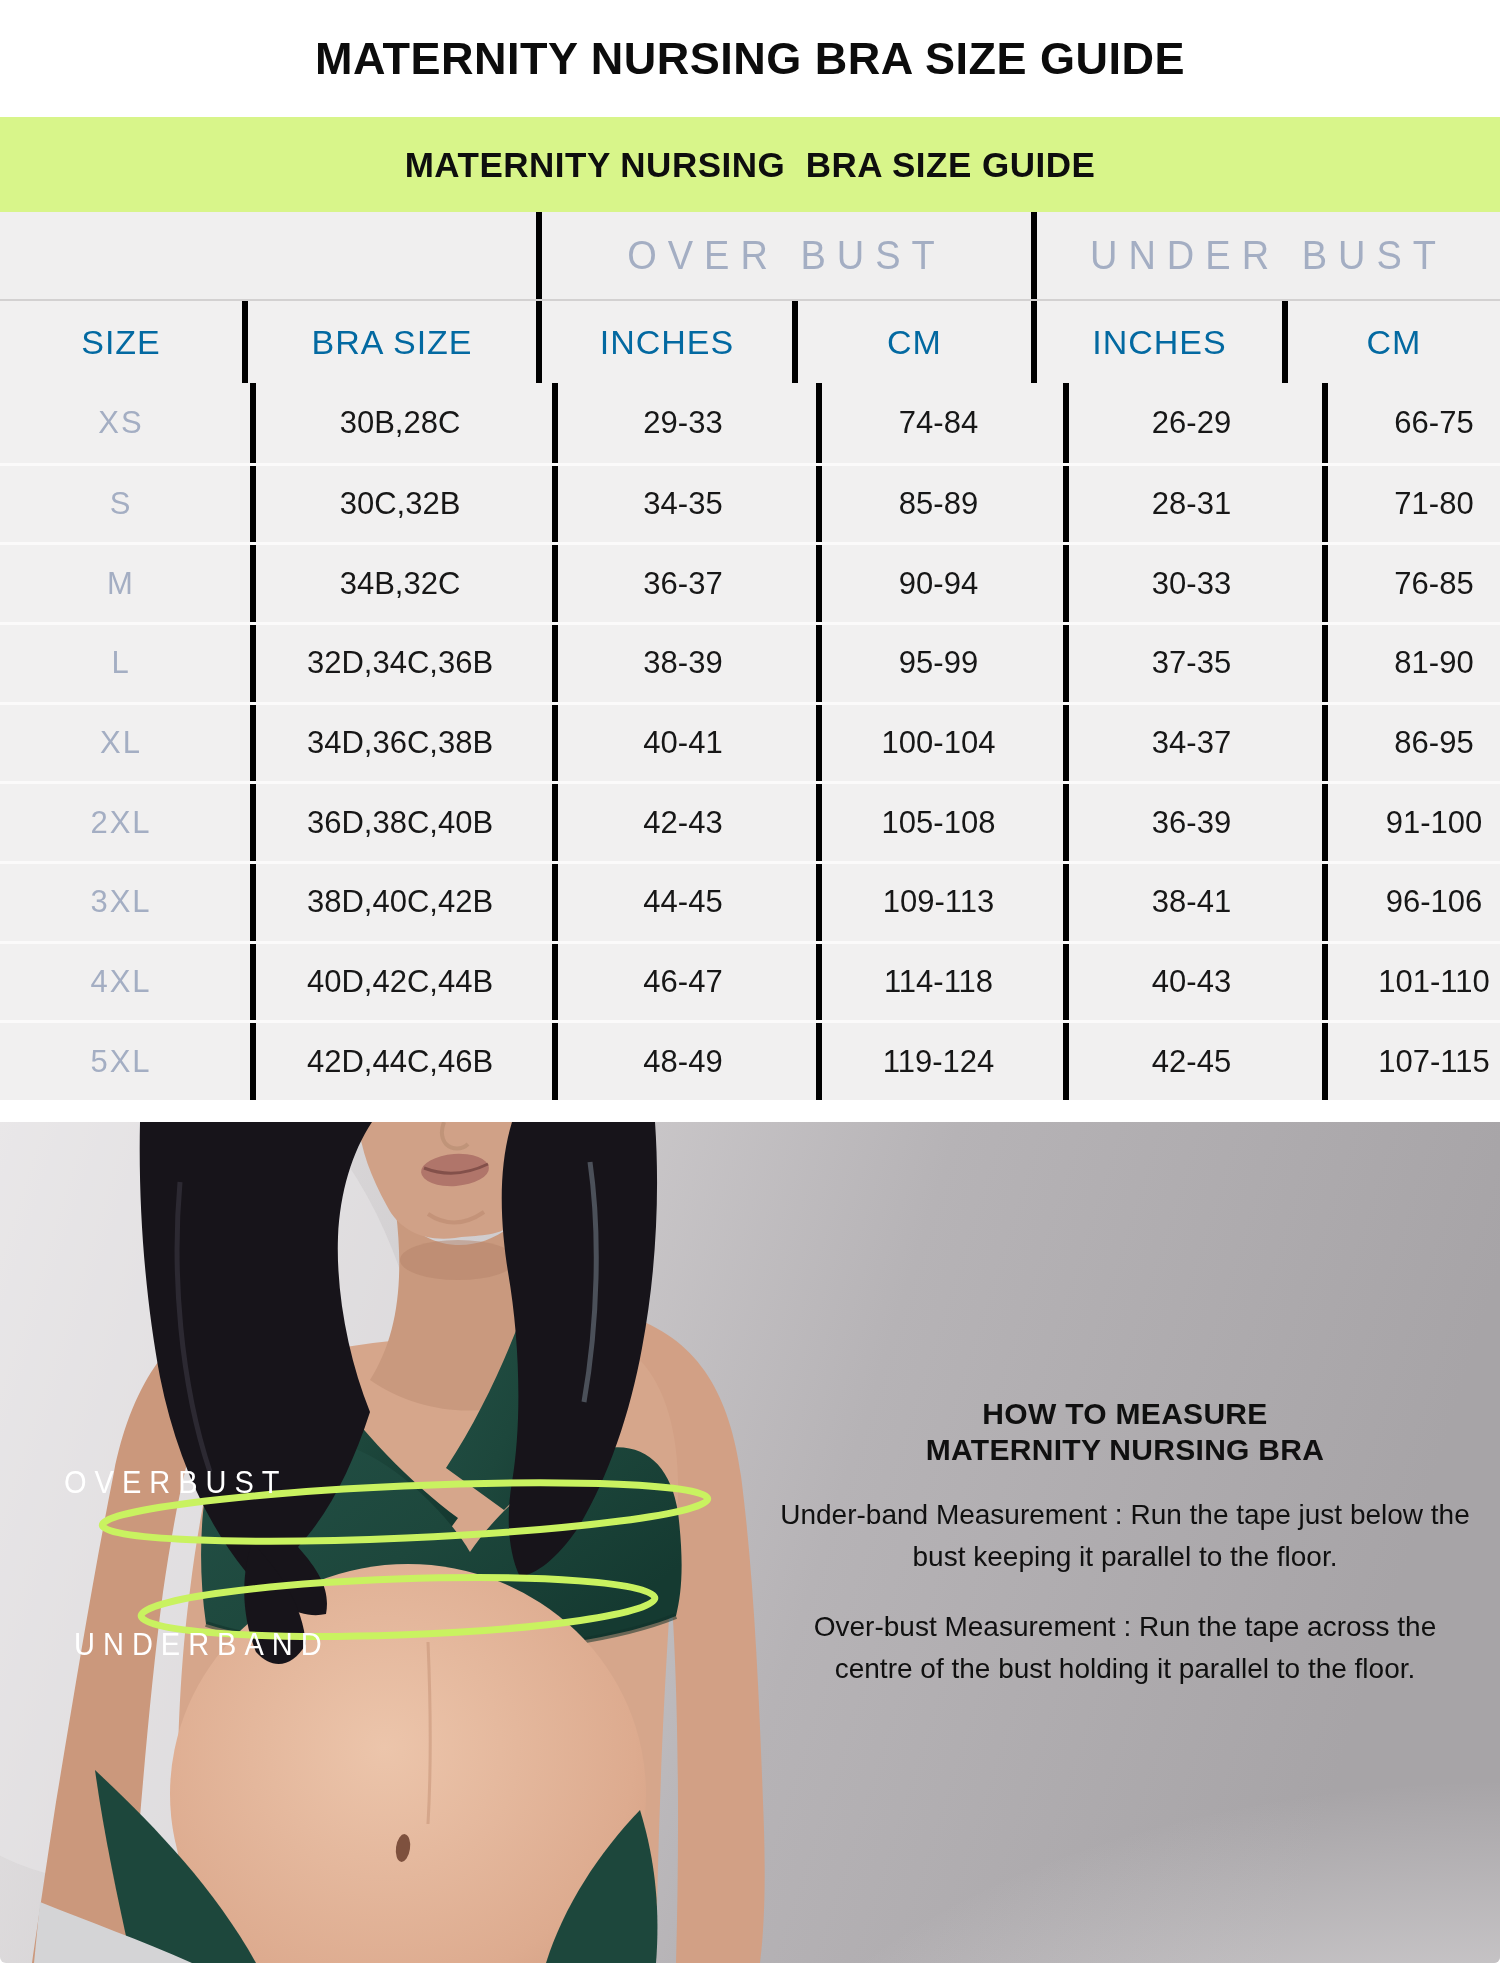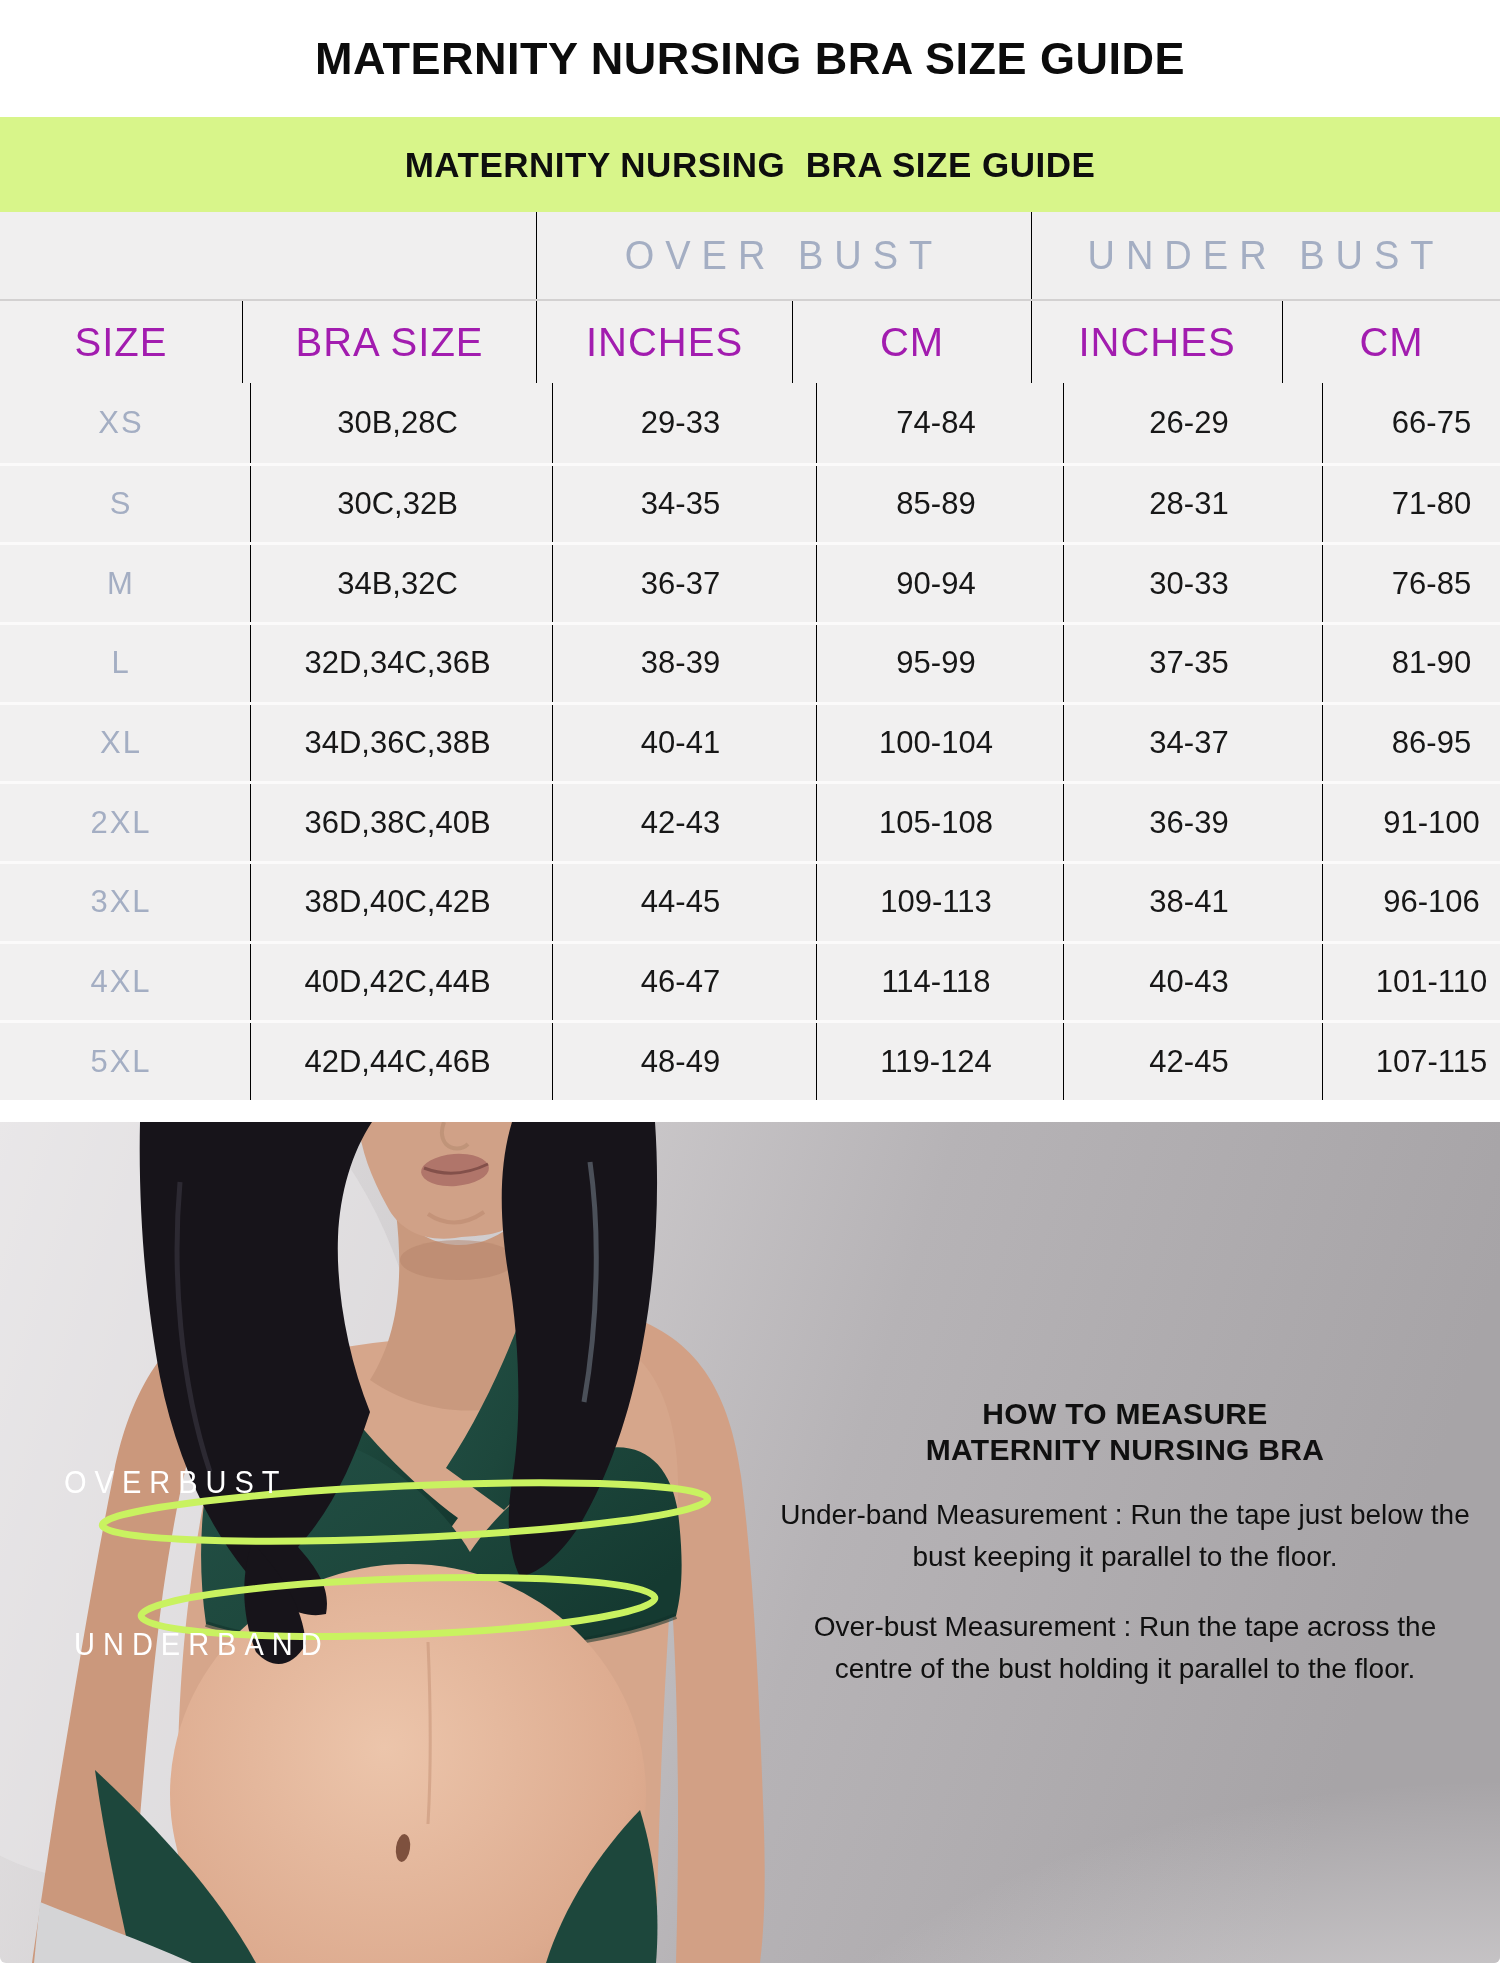--- a/index.html
+++ b/index.html
@@ -14,26 +14,26 @@
   
   .banner{position:absolute;left:0;top:117px;width:1500px;height:95px;
     display:flex;align-items:center;justify-content:center;}
   .banner .banner-text{font-size:35px;font-weight:800;color:#0e0e0e;white-space:pre;letter-spacing:0.5px;}
   
   .tbl-grid{position:absolute;left:0;width:1500px;display:grid;
     grid-template-columns:242px 294px 256px 239px 251px 218px;}
   .group-row{top:212px;height:87px;background:#f0efef;border-bottom:2px solid #d3d1d1;}
   .header-row{top:301px;height:82px;background:#f1f0f0;border-bottom:2px solid #d8d6d6;}
   .cell{display:flex;align-items:center;justify-content:center;box-sizing:border-box;}
-  .vline{border-left:1px solid #000000;justify-content:center;}
+  .vline{border-left:6px solid #000000;justify-content:center;}
   .span2a{grid-column:1 / 3;}
   .span2b{grid-column:3 / 5;}
   .span2c{grid-column:5 / 7;}
   .group-h{font-size:38px;font-weight:400;color:#a4aec3;letter-spacing:11px;transform:scaleY(1.08);}
-  .col-h{font-size:40px;font-weight:400;color:#a21caf;letter-spacing:1px;}
+  .col-h{font-size:34px;font-weight:400;color:#0369a1;letter-spacing:1px;}
   .data-rows{position:absolute;left:0;top:383px;width:1500px;height:717px;
     display:grid;grid-template-rows:repeat(9,1fr);}
   .trow{display:grid;grid-template-columns:242px 294px 256px 239px 251px 218px;
     background:#f1f0f0;box-sizing:border-box;border-top:3px solid #fbfafa;gap:8px;}
   .trow:first-child{border-top:none;}
   .size-cell{font-size:31px;color:#a4aec3;letter-spacing:2px;}
   .val{font-size:31px;color:#171717;}
   
   .photo{position:absolute;left:0;top:1122px;width:1500px;height:841px;overflow:hidden;}
   .photo svg{position:absolute;left:0;top:0;}

